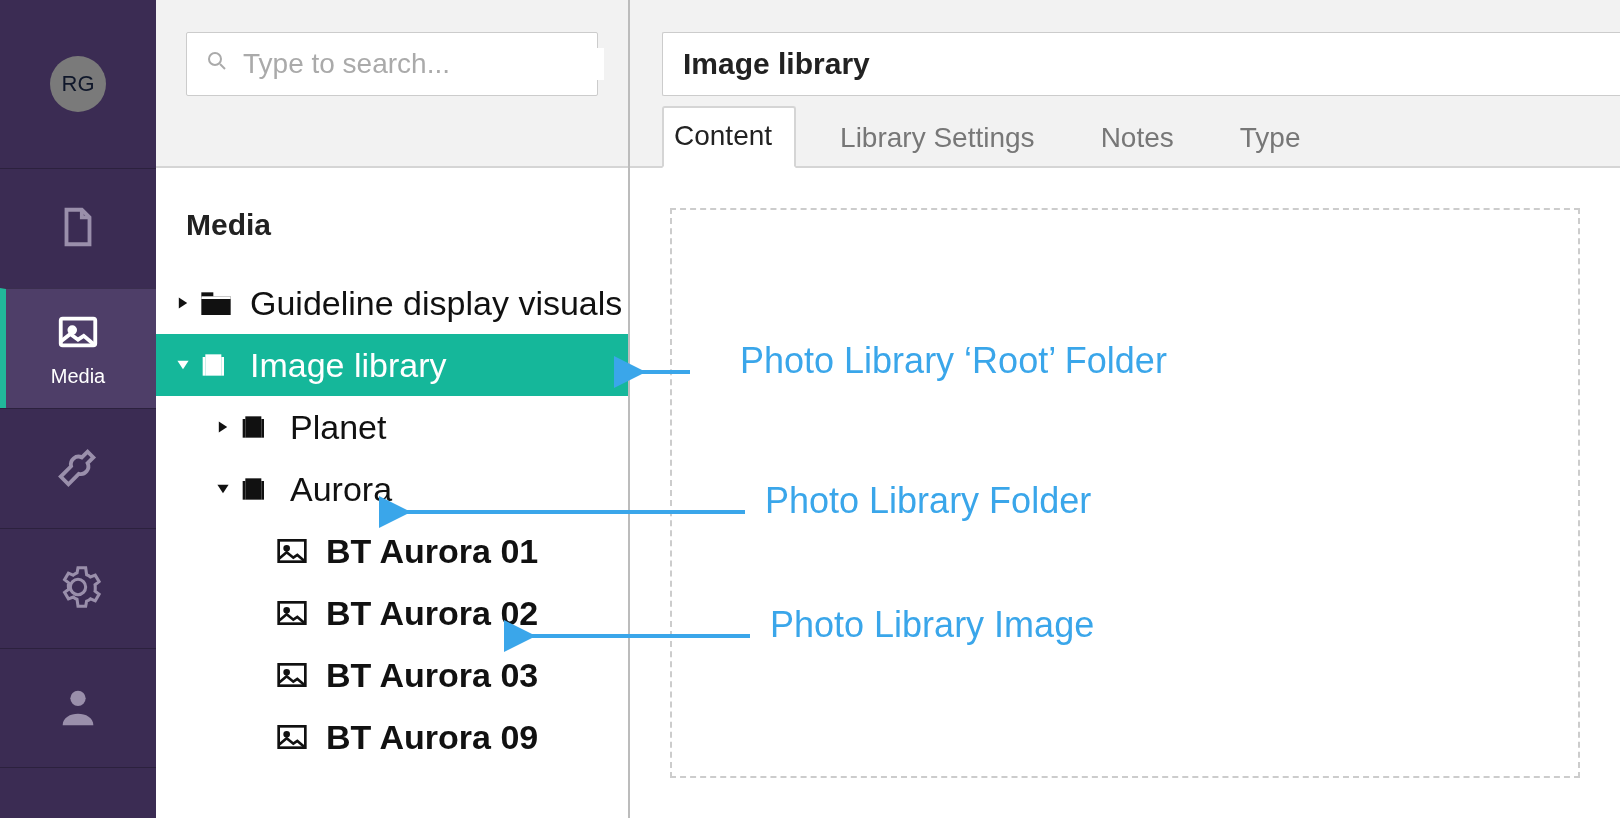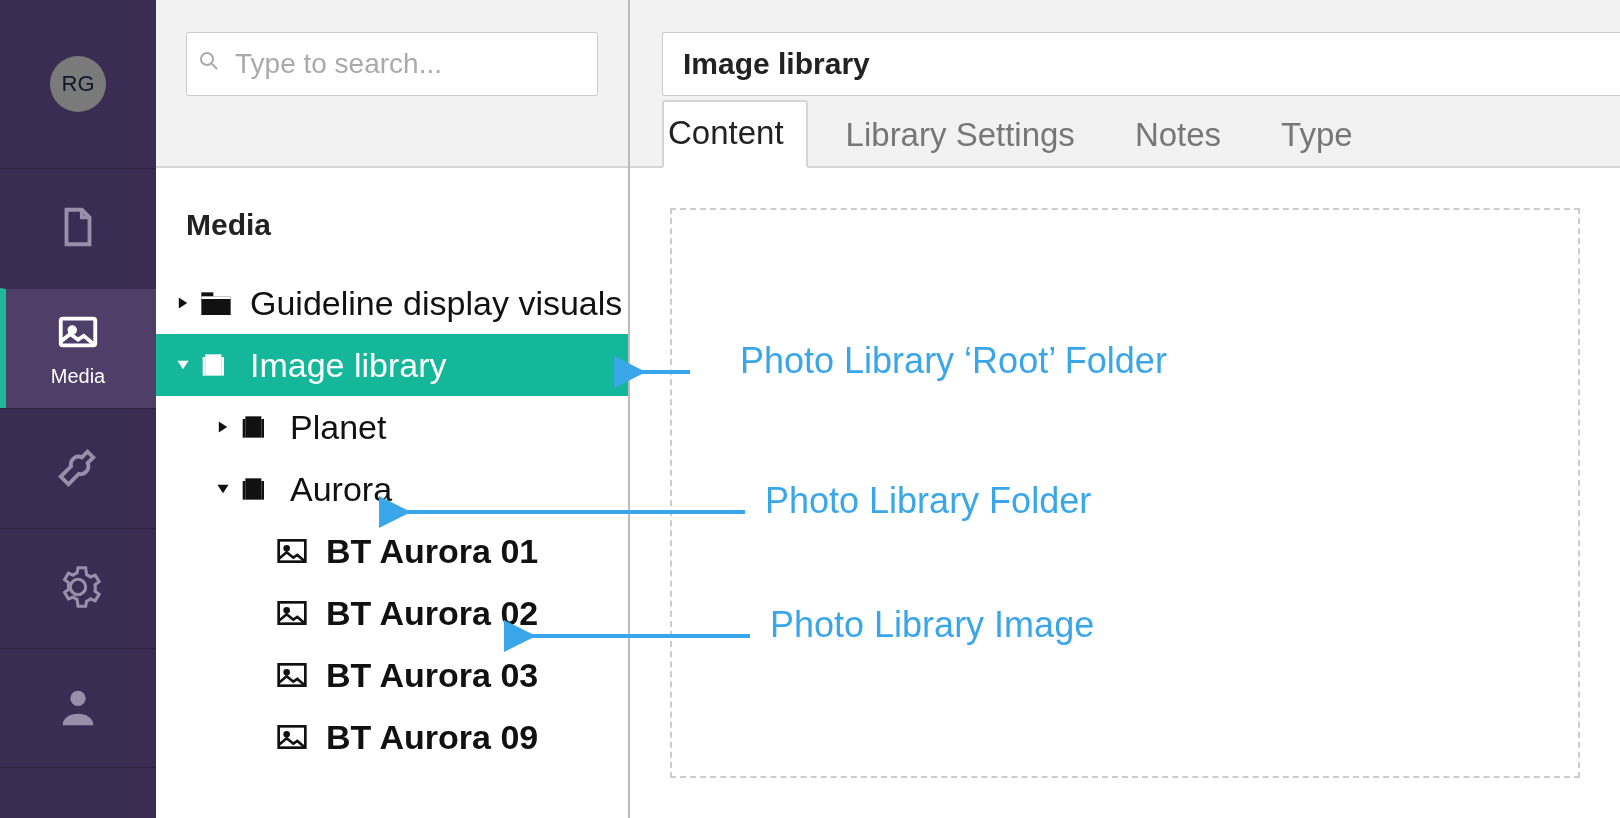--- a/index.html
+++ b/index.html
@@ -83,21 +83,21 @@
     padding: 32px 30px;
   }
   .search-box {
     width: 100%;
     height: 64px;
     background: #fff;
     border: 1px solid #ccc;
     border-radius: 2px;
     display: flex;
     align-items: center;
-    padding: 0 10px;
+    padding: 0 18px;
     color: #aaa;
     font-size: 28px;
   }
   .search-box svg { width: 24px; height: 24px; margin-right: 14px; stroke:#aaa; }
   .search-box input {
     border: none; outline: none; flex: 1;
     font-size: 28px; color: #333;
   }
   .search-box input::placeholder { color: #aaa; }
 
@@ -168,23 +168,23 @@
   .title-row { display: flex; }
   .tabs {
     position: absolute;
     bottom: -2px;
     left: 32px;
     display: flex;
     gap: 34px;
     align-items: flex-end;
   }
   .tab {
-    font-size: 33px;
+    font-size: 28px;
     color: #777;
-    padding: 12px 22px 14px 4px;
+    padding: 12px 22px 14px 10px;
     cursor: pointer;
   }
   .tab.active {
     background: #fff;
     color: #222;
     border: 2px solid #d5d5d5;
     border-bottom: 2px solid #fff;
     border-radius: 3px 3px 0 0;
   }
   .main-body {

